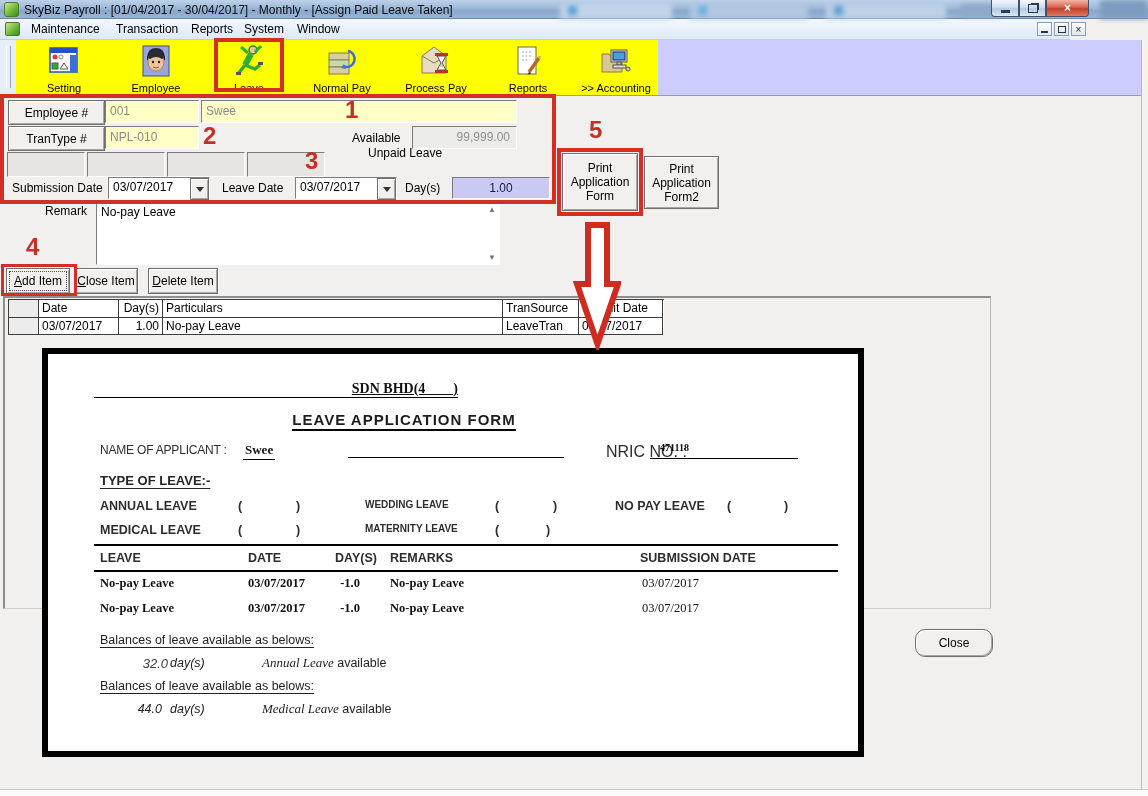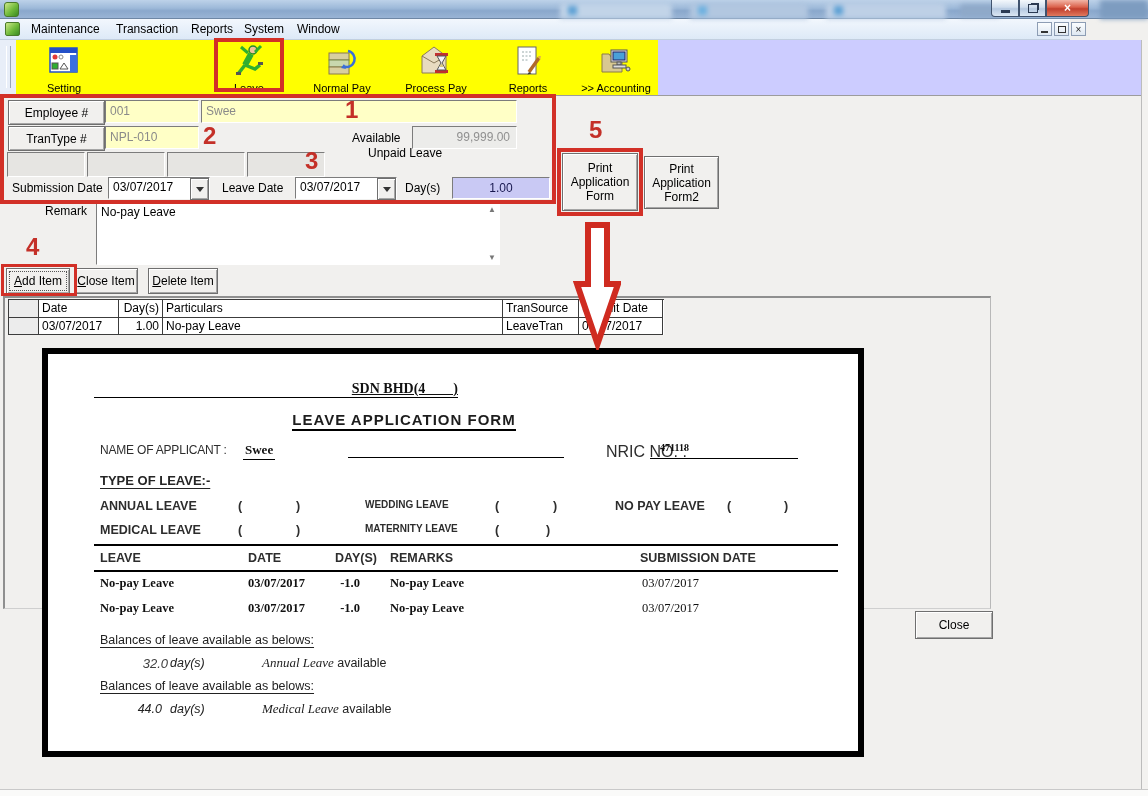--- a/index.html
+++ b/index.html
@@ -55,20 +55,21 @@
       <div class="abs" style="left:158px;top:6px;width:9px;height:9px;background:#6ab0e0;"></div>
       <div class="abs" style="left:286px;top:3px;width:120px;height:16px;background:#bed0e6;border-radius:5px 5px 0 0;"></div>
       <div class="abs" style="left:294px;top:6px;width:9px;height:9px;background:#5a9fd4;"></div>
       <div class="abs" style="left:420px;top:4px;width:40px;height:13px;background:#8fa9c9;border-radius:3px;"></div>
       <div class="abs" style="left:560px;top:0;width:48px;height:19px;background:#7d9cc0;"></div>
     </div>
 
     <div class="abs" style="left:4px;top:2px;width:15px;height:15px;border-radius:3px;
                 background:linear-gradient(135deg,#cfe88a,#6fba3a 55%,#3a8a22);
                 border:1px solid #4a7a2a;box-sizing:border-box;"></div>
+    <span class="abs" style="left:24px;top:3px;font-size:12px;color:#0c0c0c;white-space:nowrap;">SkyBiz Payroll : [01/04/2017 - 30/04/2017] - Monthly - [Assign Paid Leave Taken]</span>
 
     <div class="abs capbtn" style="left:991px;top:0;width:28px;border-radius:0 0 0 4px;
                 background:linear-gradient(#f4f8fc,#cfdded 45%,#b4c8e0 55%,#dbe7f3);">
       <span style="width:9px;height:3px;background:#2b3a52;margin-top:6px;display:block;"></span>
     </div>
     <div class="abs capbtn" style="left:1019px;top:0;width:27px;
                 background:linear-gradient(#f4f8fc,#cfdded 45%,#b4c8e0 55%,#dbe7f3);">
       <span style="width:8px;height:7px;border:1px solid #2b3a52;display:block;box-shadow:2px -2px 0 -1px #2b3a52;"></span>
     </div>
     <div class="abs capbtn" style="left:1046px;top:0;width:43px;border-radius:0 0 4px 0;
@@ -111,20 +112,34 @@
           <rect x="24" y="12" width="7" height="17" fill="#3b6fe0"></rect>
           <circle cx="9" cy="14" r="2.5" fill="#e03a3a"></circle>
           <circle cx="15" cy="14" r="2" fill="#fff" stroke="#888"></circle>
           <rect x="6" y="20" width="6" height="6" fill="#2fae2f" stroke="#555"></rect>
           <path d="M14 26 L18 20 L22 26 Z" fill="#fff" stroke="#555"></path>
         </svg>
       </div>
       <div class="abs tlabel" style="left:0;top:41px;width:88px;">Setting</div>
     </div>
 
+    <div class="abs" style="left:112px;top:1px;width:88px;height:53px;">
+      <div class="abs" style="left:26px;top:2px;">
+        <svg width="36" height="36" viewBox="0 0 36 36">
+          <rect x="5" y="3" width="26" height="30" fill="#98a6dd" stroke="#44507a"></rect>
+          <path d="M9 14 Q10 5 18 5 Q26 5 27 14 L27 17 L9 17 Z" fill="#2b2b33"></path>
+          <ellipse cx="18" cy="19" rx="8" ry="9" fill="#f0c49a" stroke="#b08a5a"></ellipse>
+          <path d="M10 15 Q12 9 18 9 Q24 9 26 15 L24 16 Q18 12 12 16 Z" fill="#2b2b33"></path>
+          <circle cx="15" cy="19" r="1.2" fill="#222"></circle>
+          <circle cx="21" cy="19" r="1.2" fill="#222"></circle>
+          <path d="M15 24 Q18 26 21 24" stroke="#8a5a3a" fill="none"></path>
+        </svg>
+      </div>
+      <div class="abs tlabel" style="left:0;top:41px;width:88px;">Employee</div>
+    </div>
 
     <div class="abs" style="left:205px;top:1px;width:88px;height:53px;">
       <div class="abs" style="left:26px;top:2px;">
         <svg width="36" height="36" viewBox="0 0 36 36">
           <circle cx="22" cy="7" r="4" fill="#f0c49a" stroke="#2a8a2a" stroke-width="1.5"></circle>
           <path d="M10 4 L17 10" stroke="#2fae2f" stroke-width="3" fill="none"></path>
           <path d="M30 3 L24 9" stroke="#2fae2f" stroke-width="3" fill="none"></path>
           <path d="M20 11 L14 22" stroke="#2fae2f" stroke-width="6" fill="none"></path>
           <path d="M14 22 L7 31" stroke="#2fae2f" stroke-width="3.5" fill="none"></path>
           <path d="M14 22 L24 26 L29 22" stroke="#2fae2f" stroke-width="3.5" fill="none"></path>
@@ -353,21 +368,21 @@
 
     <span class="abs ds" style="left:52px;top:325px;font-size:12.5px;color:#222;text-decoration:underline;text-underline-offset:3px;">Balances of leave available as belows:</span>
     <span class="abs ds" style="left:78px;top:348px;width:36px;text-align:right;font-style:italic;font-size:12.5px;color:#222;">44.0</span>
     <span class="abs ds" style="left:122px;top:348px;font-style:italic;font-size:12.5px;color:#222;">day(s)</span>
     <span class="abs" style="left:214px;top:347px;">
       <span class="dserif" style="font-style:italic;font-size:13px;color:#222;">Medical Leave</span>
       <span class="ds" style="font-size:12.5px;color:#222;">available</span>
     </span>
   </div>
 
-  <div class="abs btn3d" style="left:915px;top:611px;width:76px;height:26px;z-index:31;">
+  <div class="abs btn3d" style="left:915px;top:629px;width:76px;height:26px;z-index:31;border-radius:10px;">
     <span>Close</span>
   </div>
 
   <div class="abs redbox" style="left:214px;top:38px;width:70px;height:54px;"></div>
   <div class="abs redbox" style="left:0px;top:94px;width:556px;height:110px;"></div>
   <div class="abs redbox" style="left:557px;top:148px;width:86px;height:68px;"></div>
   <div class="abs redbox" style="left:1px;top:264px;width:76px;height:32px;border-width:3px;"></div>
 
   <span class="abs rednum" style="left:345px;top:96px;">1</span>
   <span class="abs rednum" style="left:203px;top:122px;">2</span>

